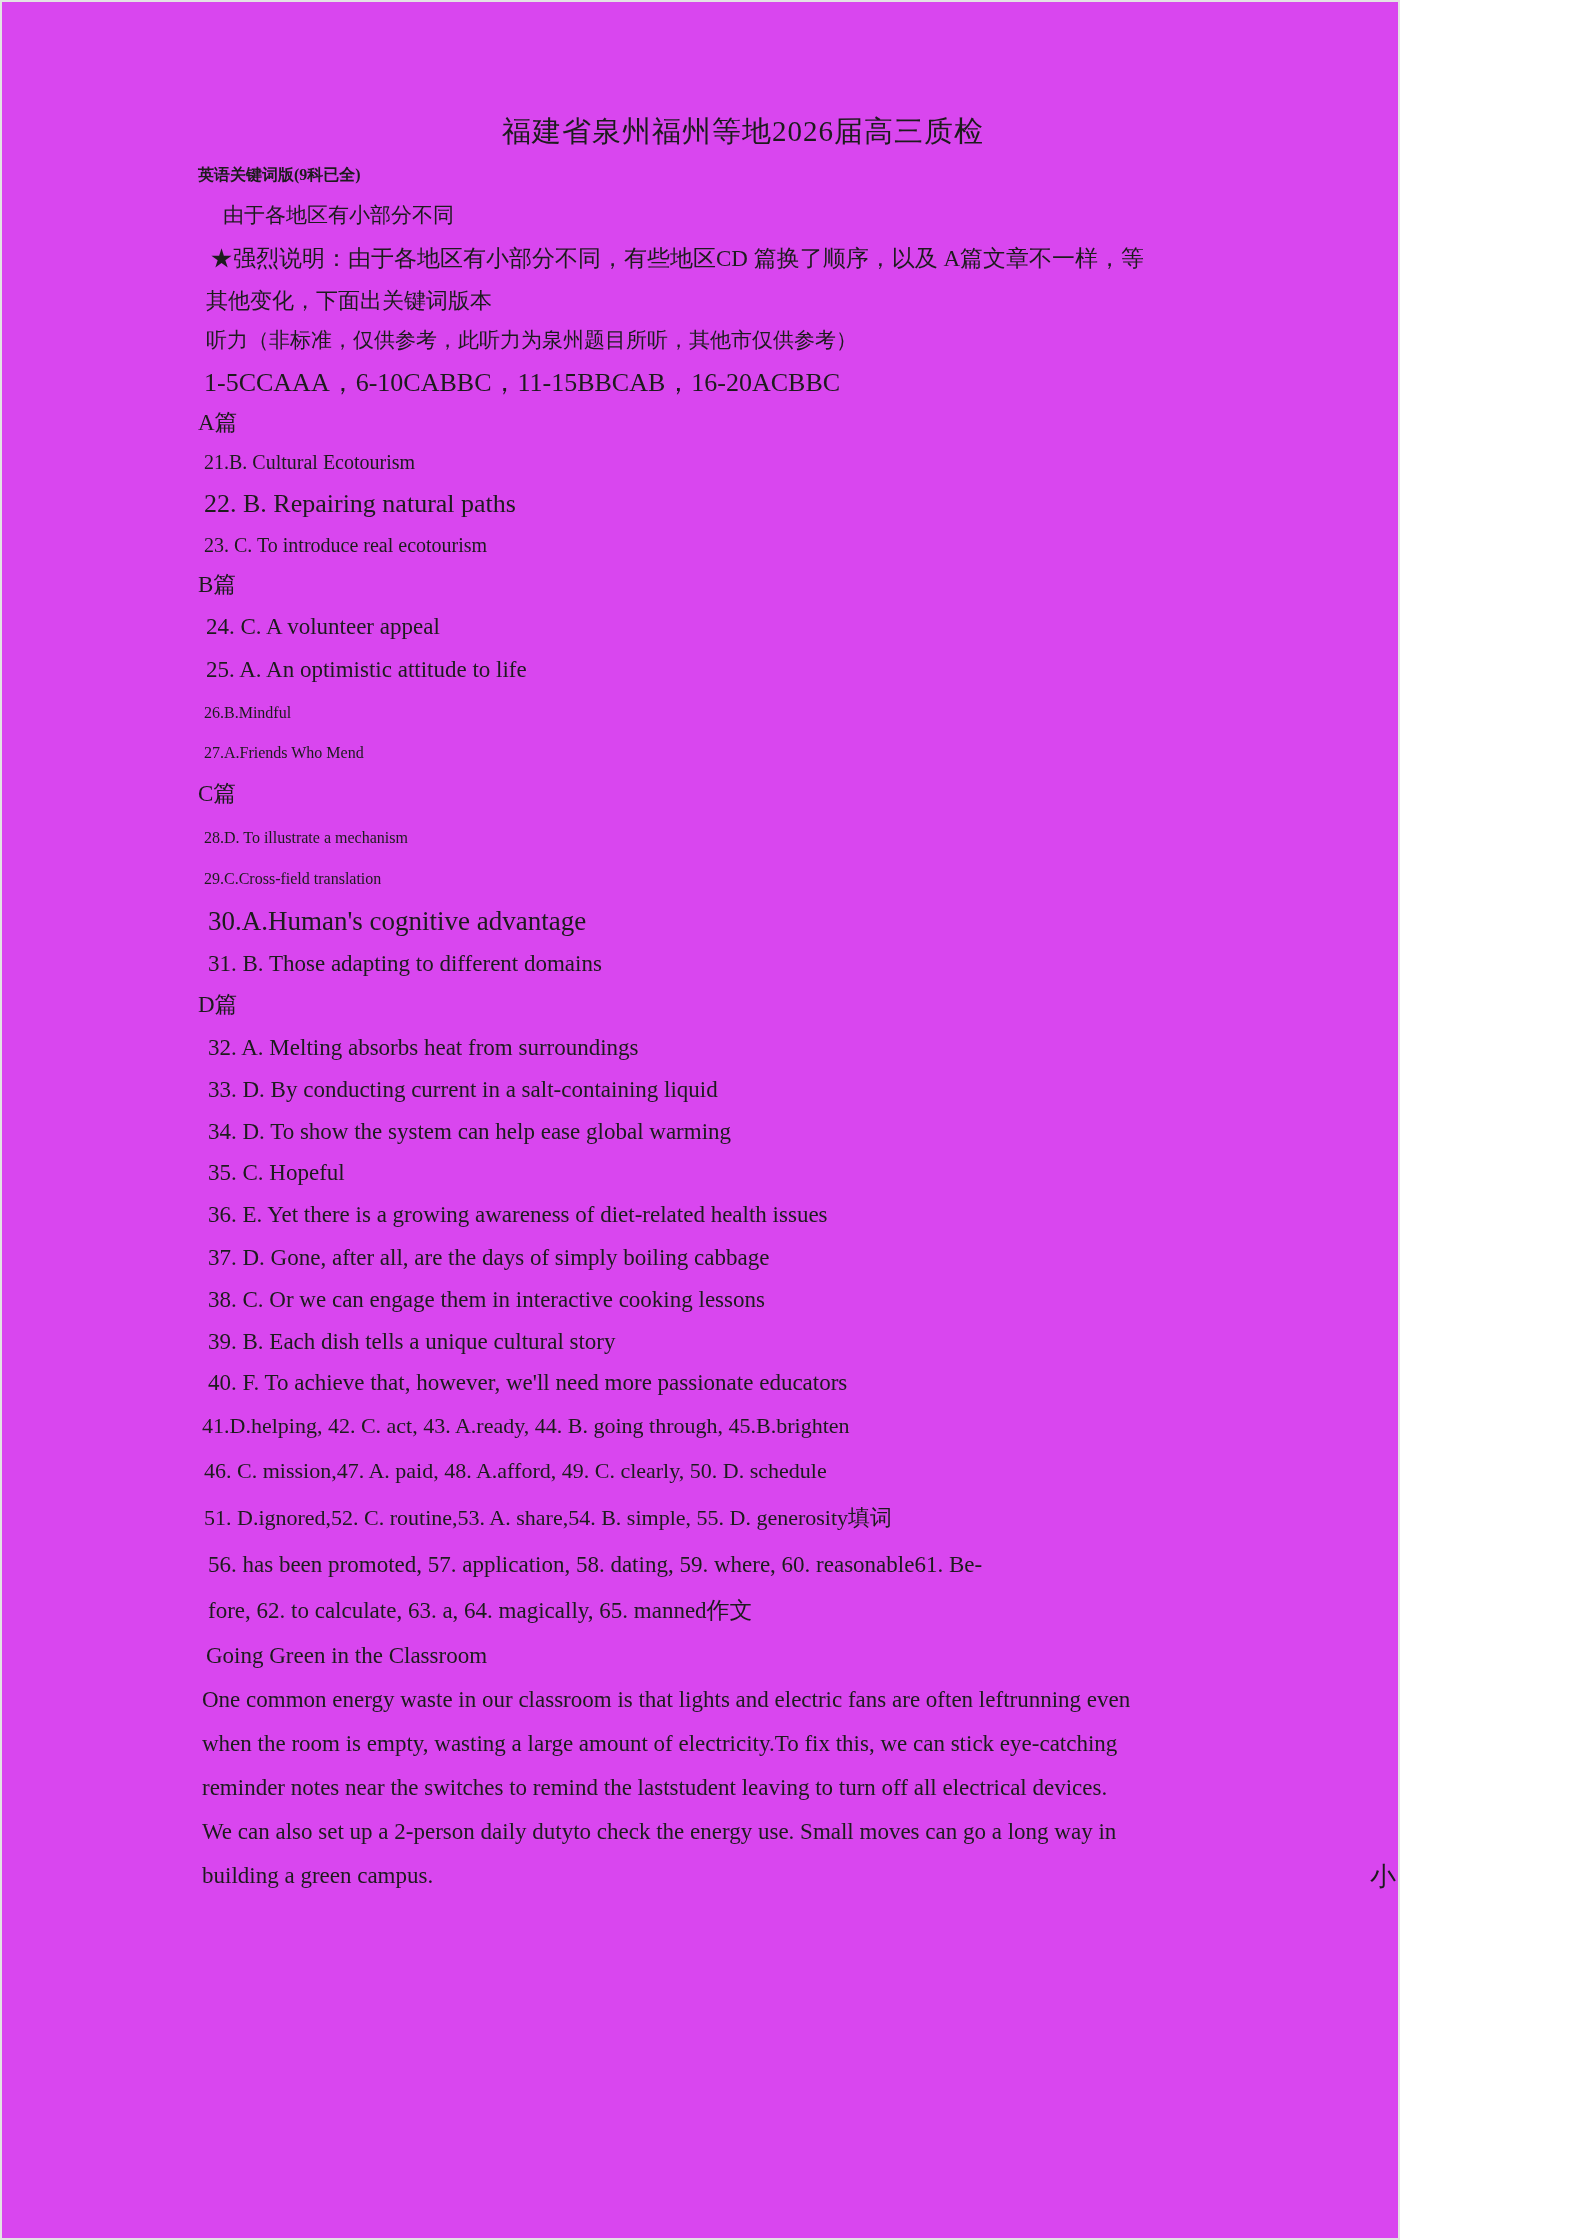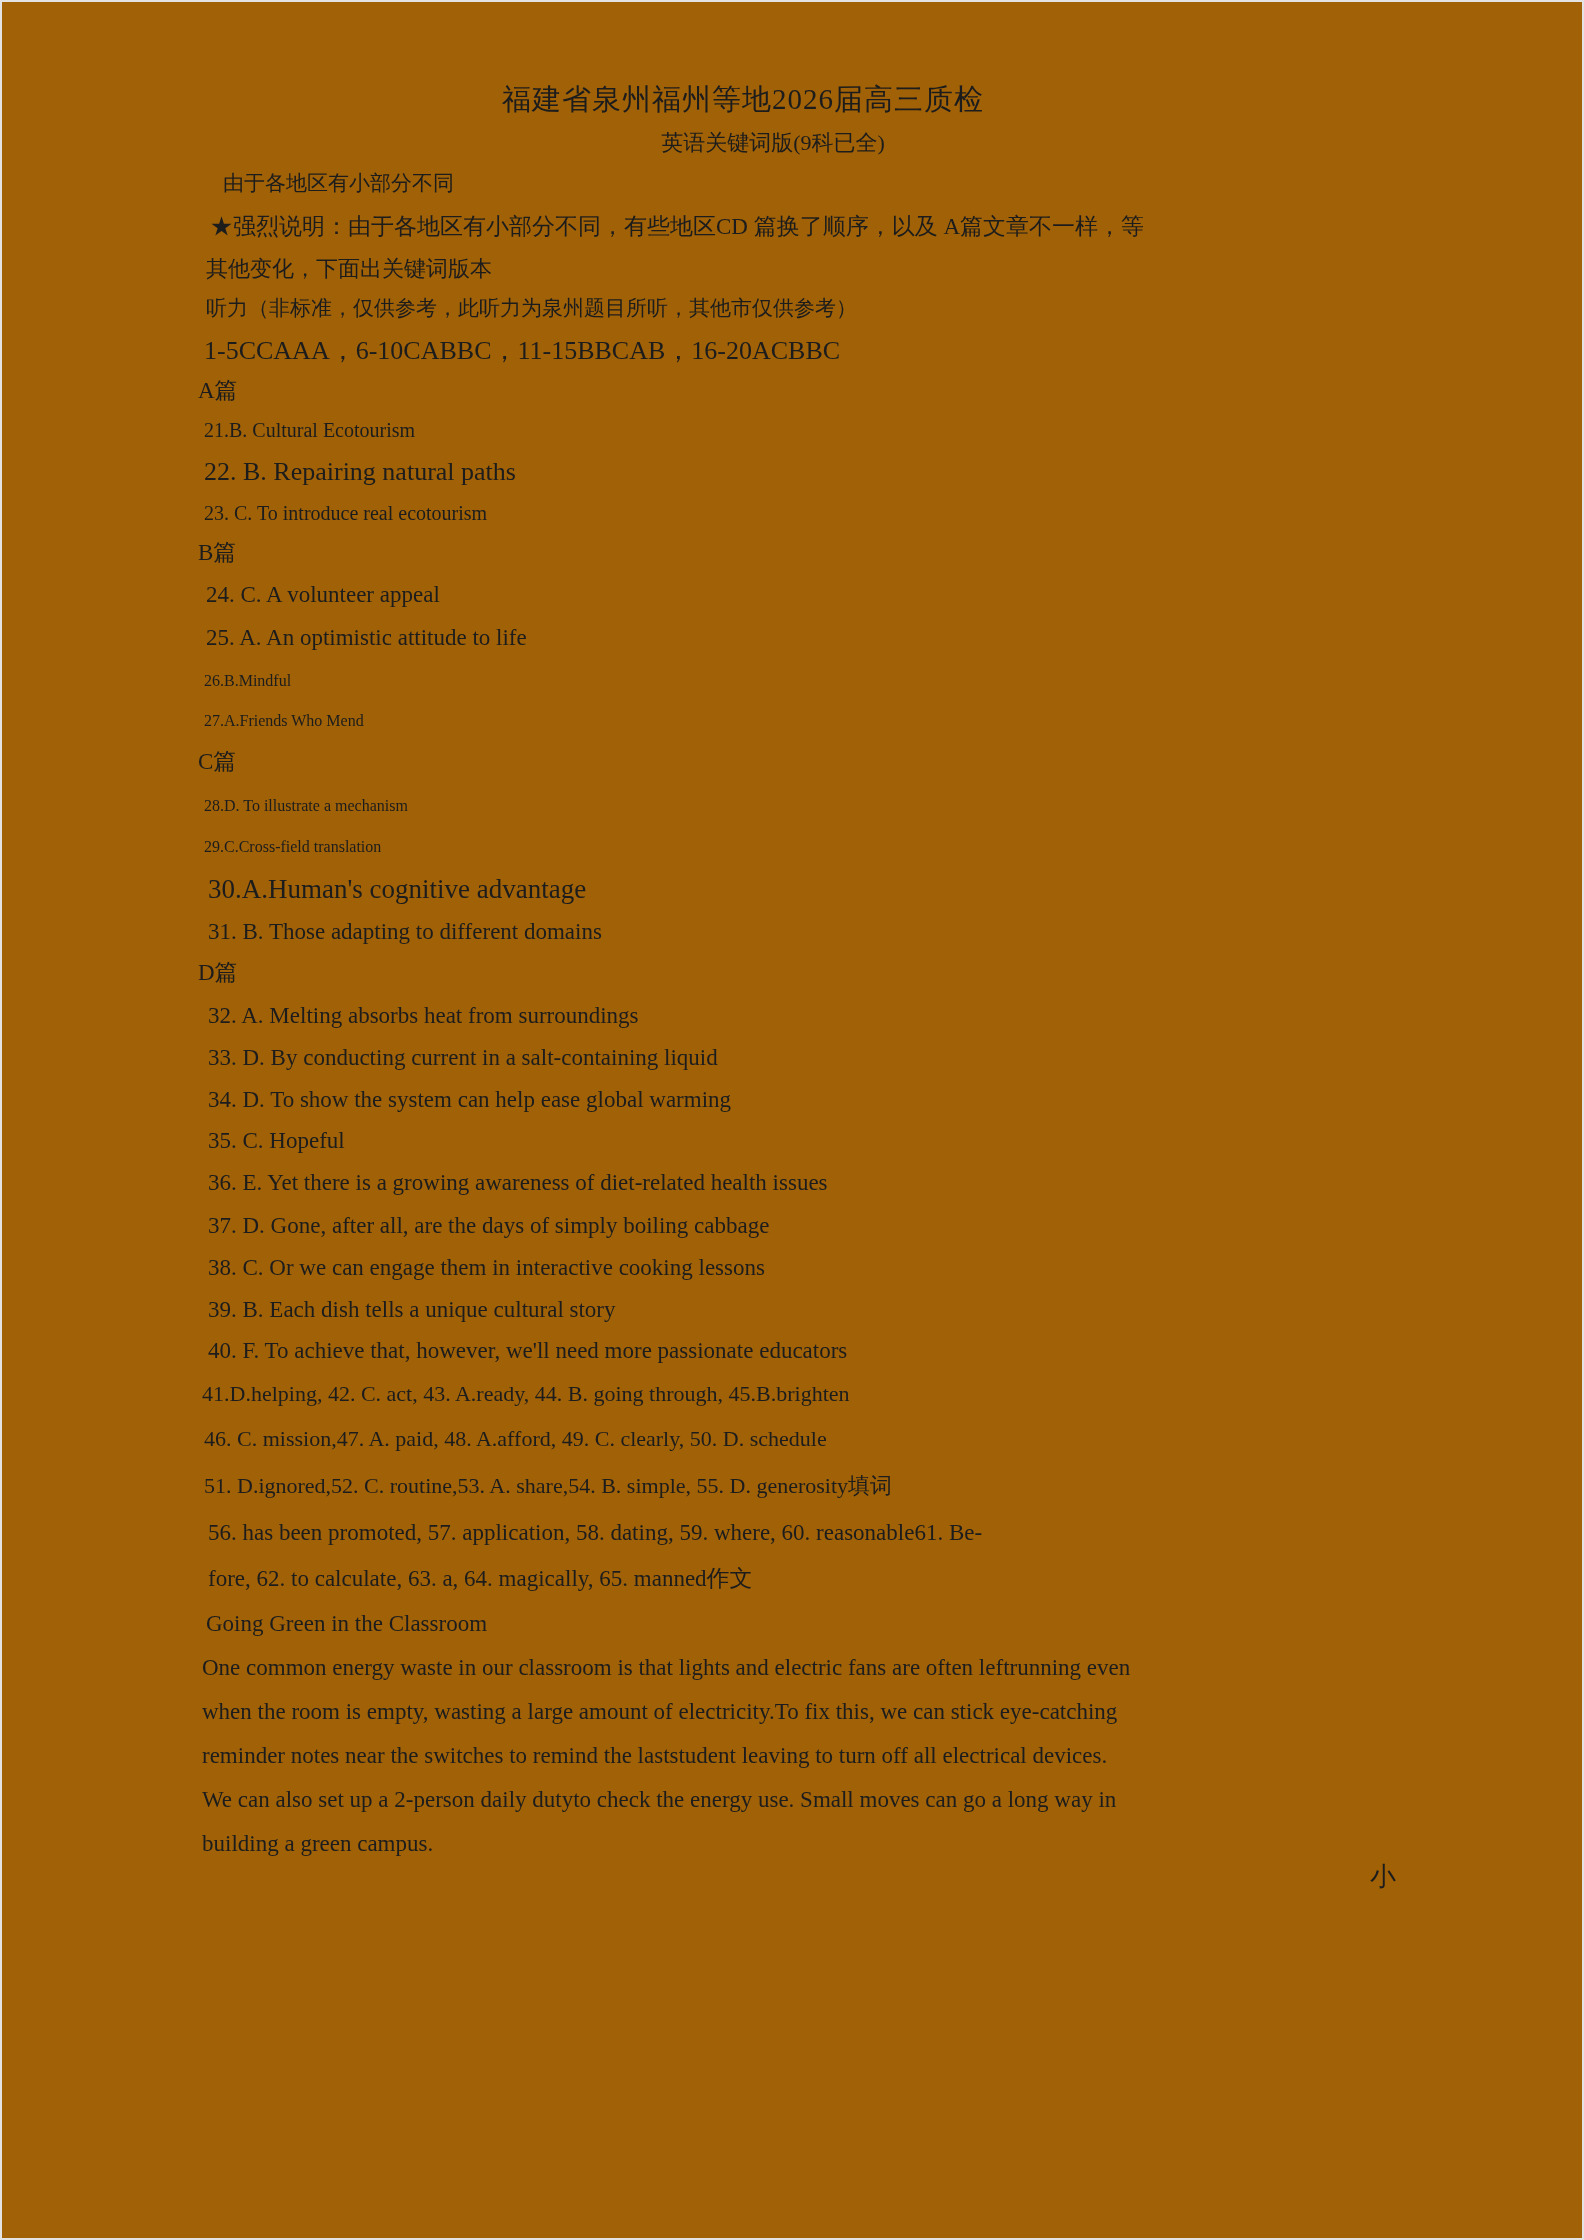--- a/index.html
+++ b/index.html
@@ -1,29 +1,29 @@
 <!DOCTYPE html>
 <html><head>
 <meta charset="utf-8">
 <style>
   html,body{margin:0;padding:0;background:#ffffff;}
   .page{
     position:relative;
-    width:1584px;height:2240px;
+    width:1400px;height:2240px;
     box-sizing:border-box;
-    background:#a16207;
+    background:#d946ef;
     border:2px solid #e3e3e3;
     overflow:hidden;
     font-family:"Liberation Serif","DejaVu Serif",serif;
     color:#1c1c1c;
-    padding:72px 40px 0 196px;
+    padding:104px 40px 0 196px;
   }
   .ln{display:block;white-space:nowrap;line-height:42px;}
   .title{font-size:29px;width:1090px;text-align:center;line-height:50px;letter-spacing:1px;}
-  .subtitle{font-size:22px;width:1150px;text-align:center;line-height:38px;}
+  .subtitle{font-size:16px;width:1150px;line-height:38px;font-weight:bold;}
   .fs19{font-size:16px}.fs20{font-size:20px}.fs21{font-size:21px}.fs22{font-size:22px}
   .fs23{font-size:23px}.fs26{font-size:26px}.fs27{font-size:27px}
   .lh37{line-height:37px}.lh38{line-height:38px}.lh40{line-height:40px}.lh41{line-height:41px}
   .lh43{line-height:43px}.lh44{line-height:44px}.lh45{line-height:45px}.lh46{line-height:46px}
   .lh48{line-height:48px}
   .ind2{margin-left:10px}.ind4{margin-left:4px}.ind6{margin-left:6px}.ind8{margin-left:8px}
   .ind10{margin-left:10px}.ind12{margin-left:12px}.ind25{margin-left:25px}
   .corner{position:absolute;left:1368px;top:1862px;font-size:26px;line-height:1;}
 </style>
 </head>

